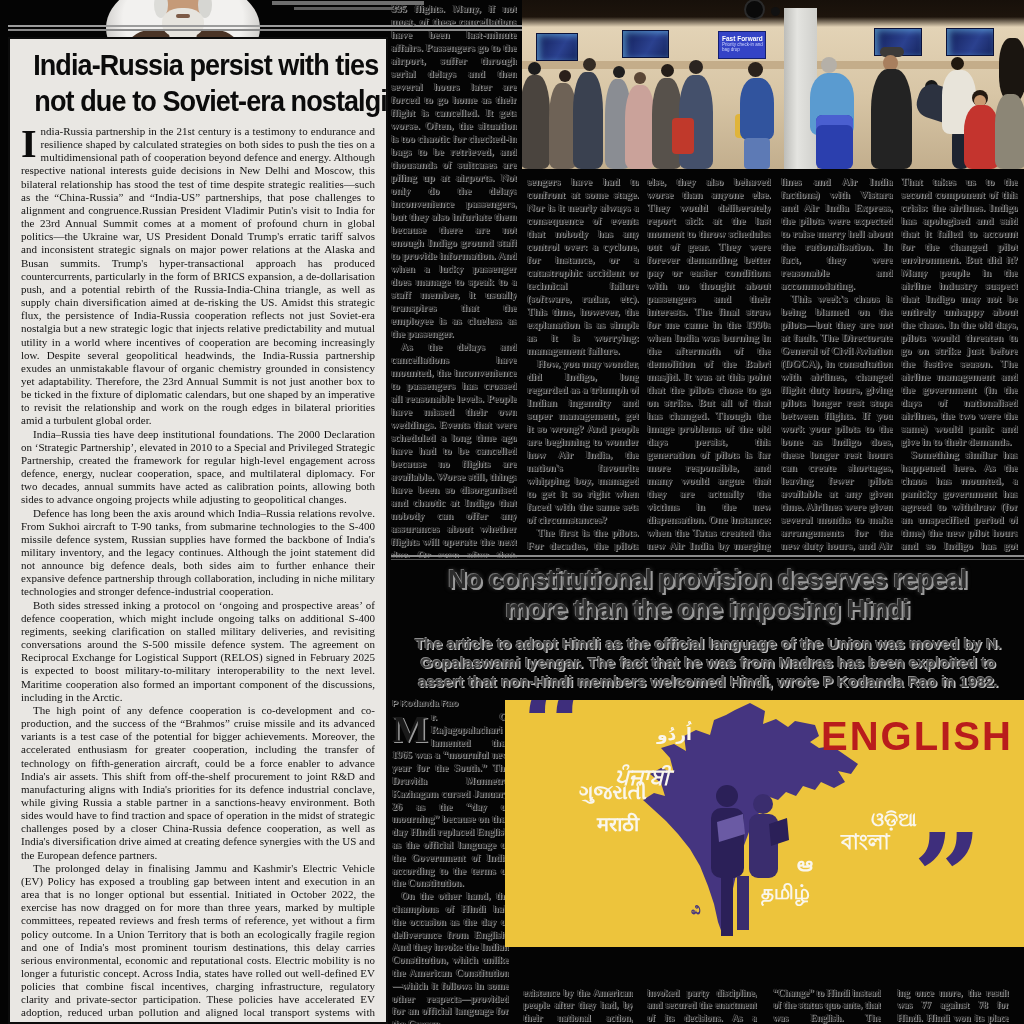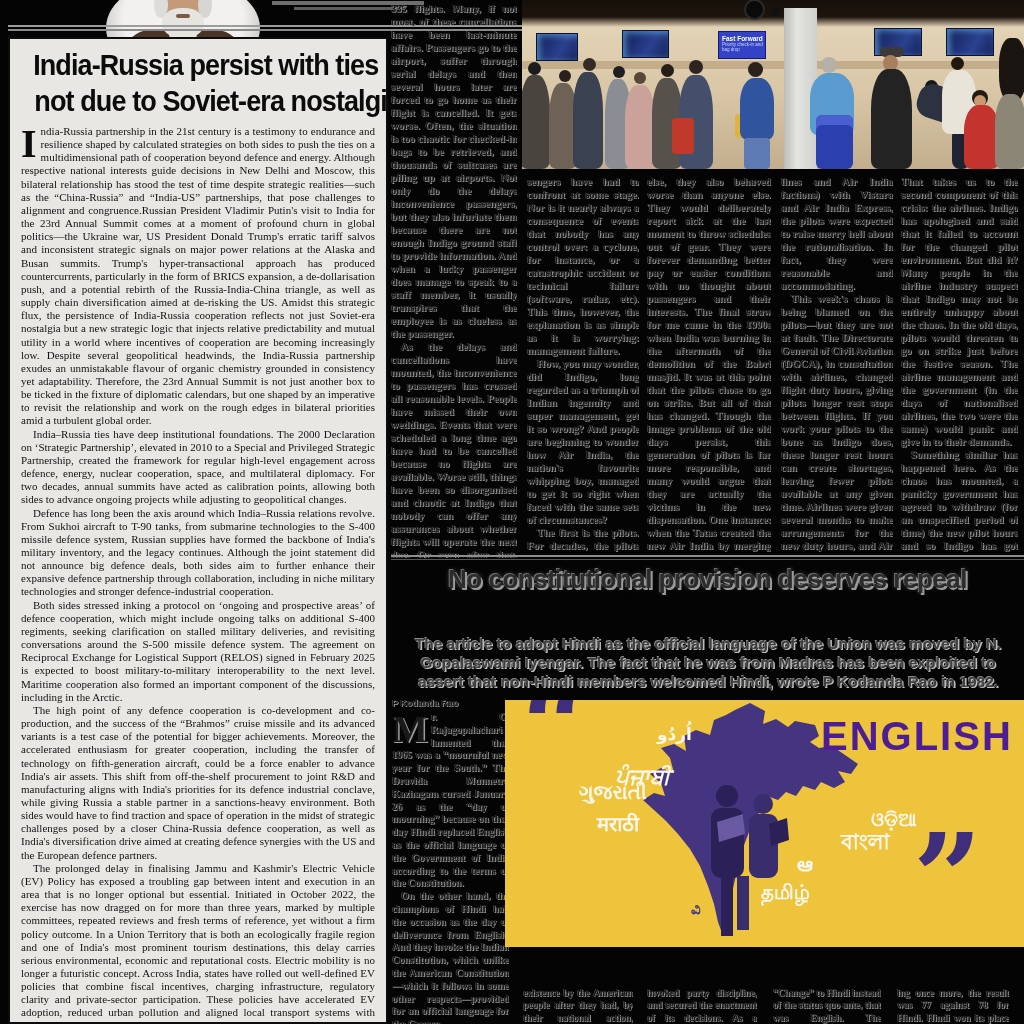--- a/index.html
+++ b/index.html
@@ -71,21 +71,21 @@
   .hcol p{margin:0;text-indent:9px;}
   .hcol p.first{text-indent:0;}
   .dropcapM{float:left;font-size:38px;line-height:34px;font-weight:700;padding:1px 3px 0 0;
             color:#1a1a1a;text-shadow:1.4px 1.4px 0 #9a9a9a;}
   .bcol{font-weight:700;font-size:9.5px;line-height:12.4px;text-align:justify;overflow:hidden;margin-top:36px;}
 
   
   .graphic{left:505px;top:700px;width:519px;height:247px;background:#edc43c;overflow:hidden;}
   .quote{position:absolute;font-family:"DejaVu Serif",serif;font-weight:700;color:#3e2e7c;font-size:120px;line-height:100px;}
   .lang{position:absolute;color:#faf6ec;font-family:"DejaVu Sans",sans-serif;font-weight:700;}
-  .eng{position:absolute;left:316px;top:14px;color:#4c1d95;font-family:"Liberation Sans",sans-serif;
+  .eng{position:absolute;left:316px;top:14px;color:#b91c1c;font-family:"Liberation Sans",sans-serif;
        font-weight:800;font-size:40px;letter-spacing:2px;}
   .hindiBig{position:absolute;left:36px;top:124px;color:#e2612b;font-family:"DejaVu Sans",sans-serif;
             font-weight:700;font-size:62px;line-height:66px;}
 </style>
 </head>
 <body>
 
 <div class="page">
 
   <div class="abs avatar">
@@ -190,20 +190,21 @@
   <div class="abs gcol ghost" style="left:901px;top:175px;width:117px;height:381px;">
     <p class="first">That takes us to the second component of this crisis: the airlines. Indigo has apologised and said that it failed to account for the changed pilot environment. But did it? Many people in the airline industry suspect that Indigo may not be entirely unhappy about the chaos. In the old days, pilots would threaten to go on strike just before the festive season. The airline management and the government (in the days of nationalised airlines, the two were the same) would panic and give in to their demands.</p>
     <p>Something similar has happened here. As the chaos has mounted, a panicky government has agreed to withdraw (for an unspecified period of time) the new pilot hours and so Indigo has got what it wanted. It is back to business as usual.</p>
   </div>
 
   <div class="abs sep1"></div>
   <div class="abs sep2"></div>
 
   <div class="abs hheadline">
     <span>No constitutional provision deserves repeal</span><br>
+    <span>more than the one imposing Hindi</span>
   </div>
   <div class="abs standfirst">The article to adopt Hindi as the official language of the Union was moved by N. Gopalaswami Iyengar. The fact that he was from Madras has been exploited to assert that non-Hindi members welcomed Hindi, wrote P Kodanda Rao in 1982.</div>
   <div class="abs byline ghost">P Kodanda Rao</div>
 
   <div class="abs hcol ghost" style="left:392px;top:711px;width:117px;height:313px;">
     <p class="first"><span class="dropcapM">M</span><span>r. C. Rajagopalachari lamented that 1965 was a “mournful new year for the South.” The Dravida Munnetra Kazhagam cursed January 26 as the “day of mourning” because on that day Hindi replaced English as the official language of the Government of India according to the terms of the Constitution.</span></p>
     <p>On the other hand, the champions of Hindi hail the occasion as the day of deliverance from English. And they invoke the Indian Constitution, which unlike the American Constitution—which it follows in some other respects—provided for an official language for the Govern-</p>
   </div>
 
   <div class="abs graphic">

